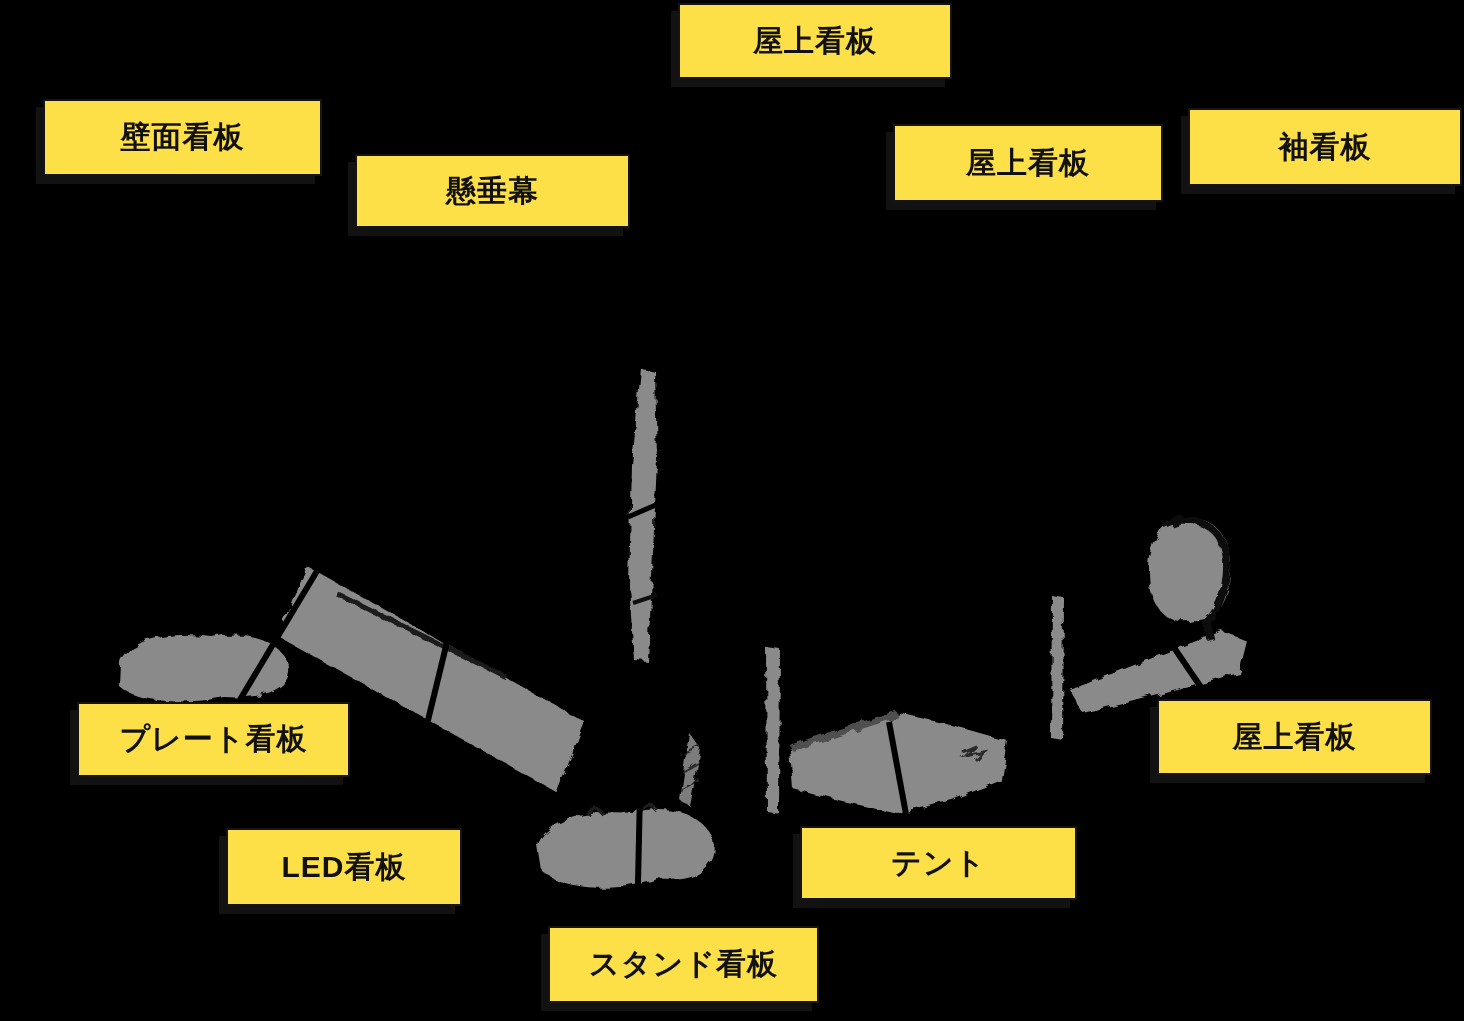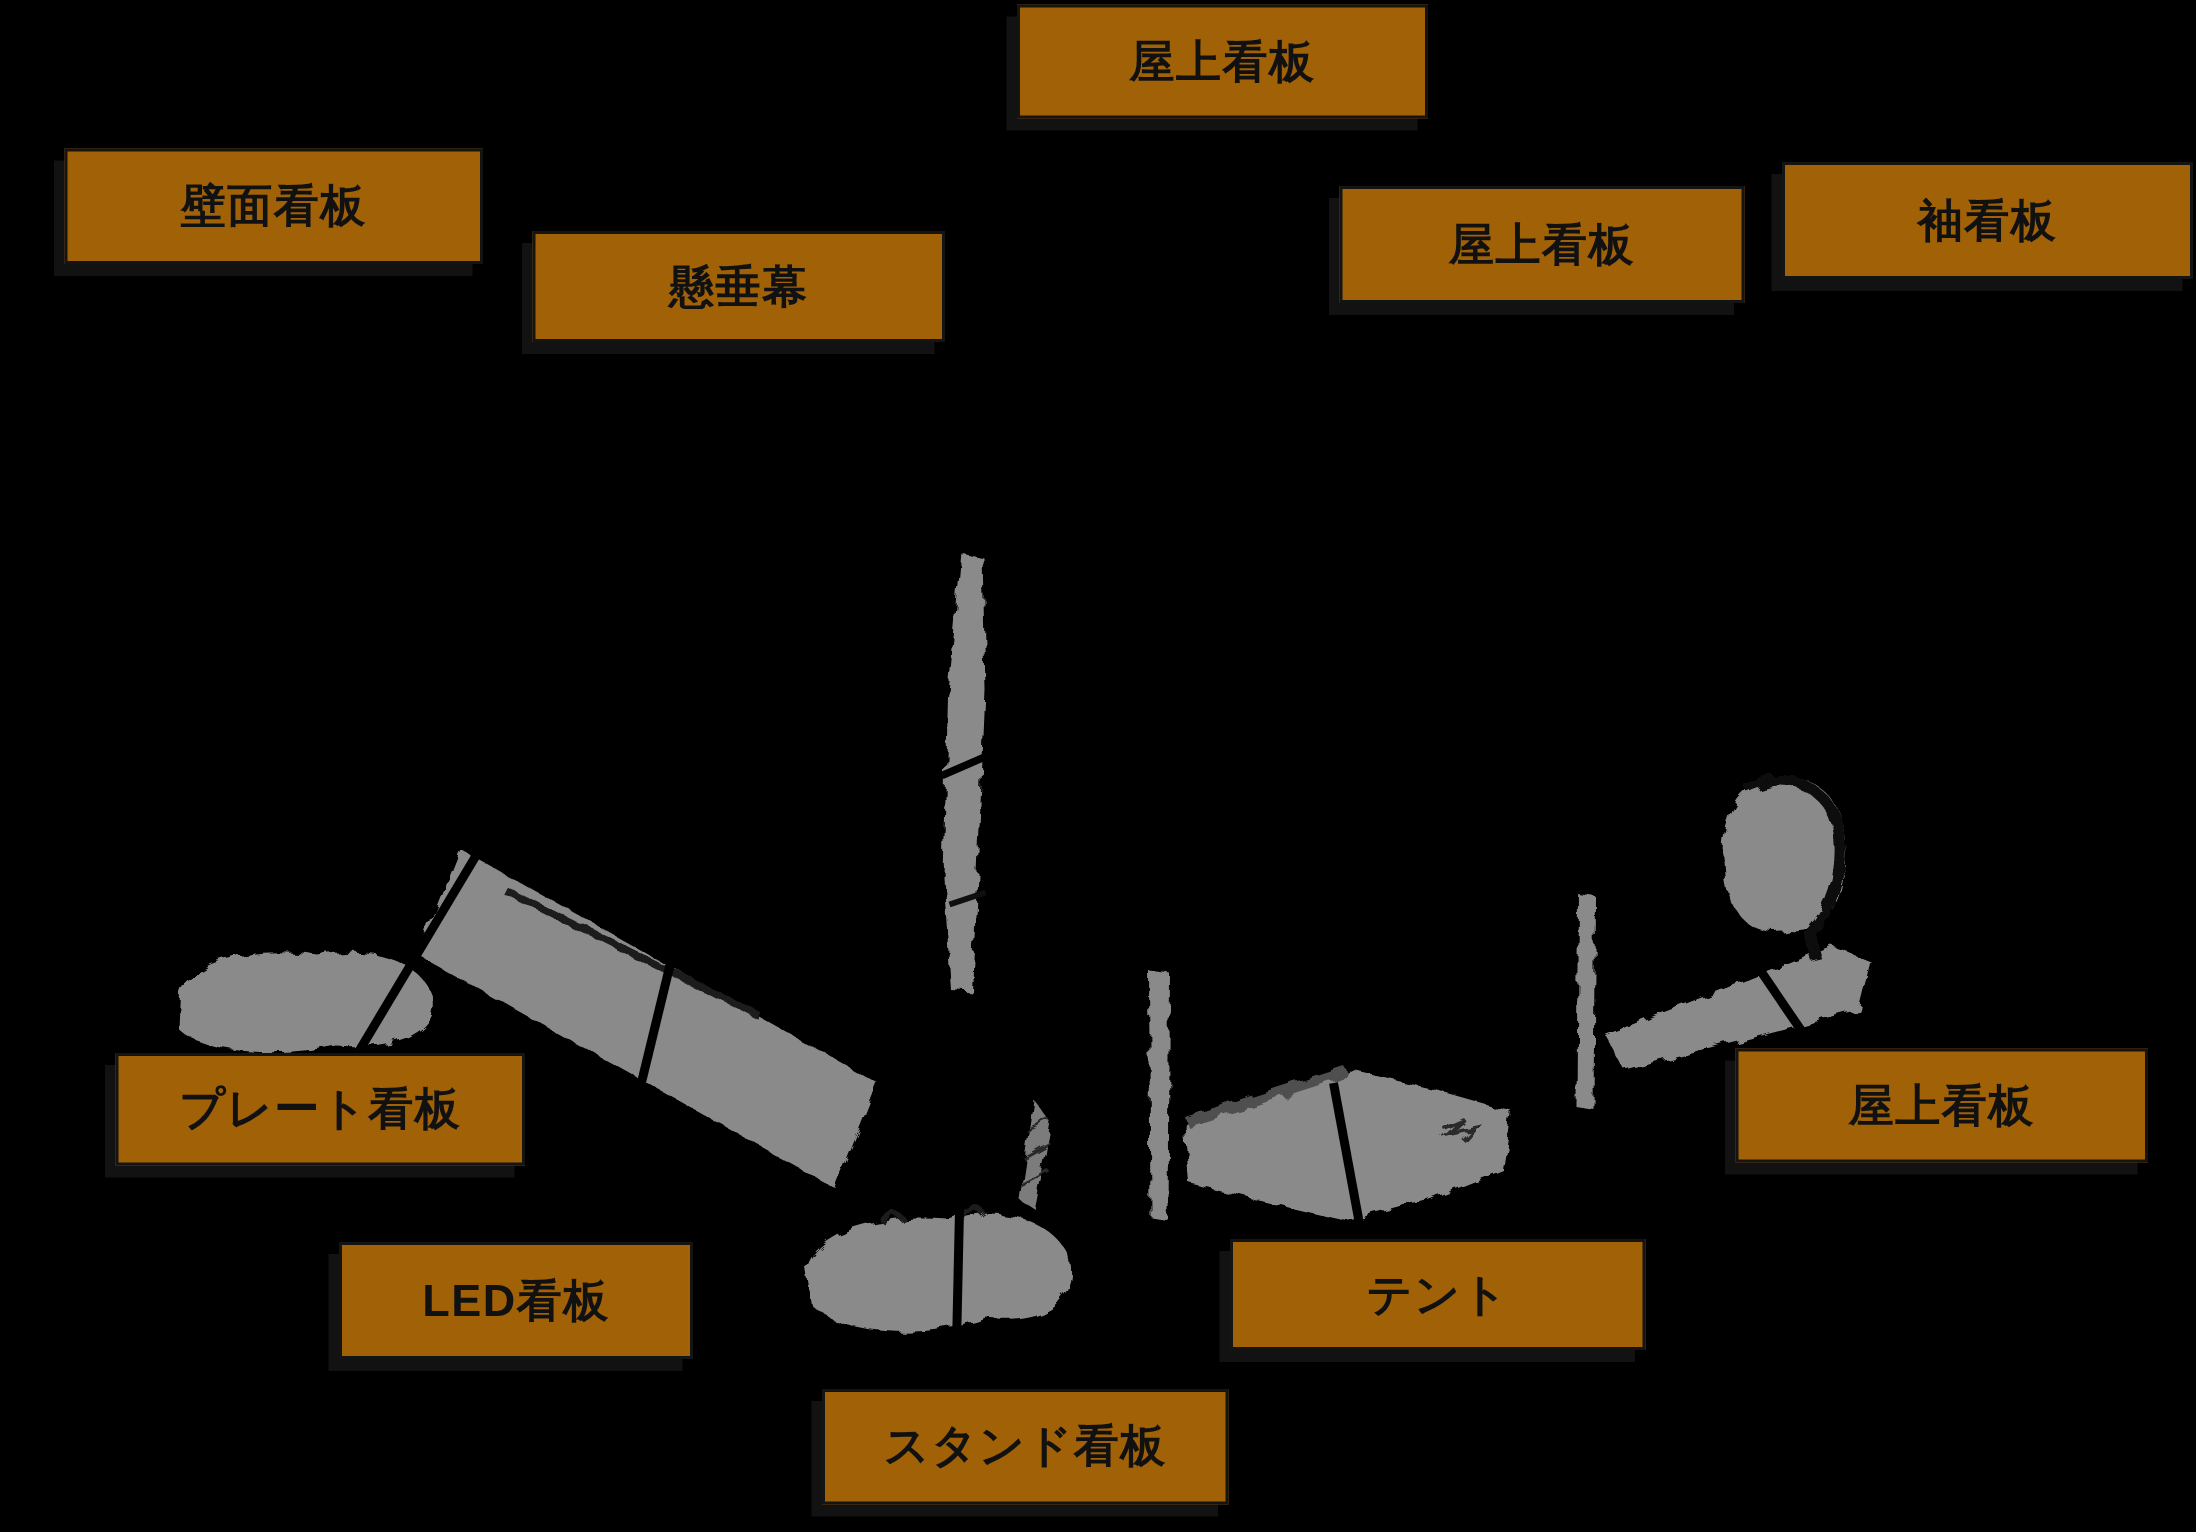--- a/index.html
+++ b/index.html
@@ -7,41 +7,41 @@
     position:relative;
     width:1464px;height:1021px;
     background:#000;
     overflow:hidden;
     font-family:"Liberation Sans","DejaVu Sans",sans-serif;
   }
   #sketch-layer{position:absolute;left:0;top:0;}
   .label-box{
     position:absolute;
     box-sizing:border-box;
-    background:#a16207;
+    background:#fde047;
     border:2px solid #141414;
     box-shadow:-7px 8px 0 0 #121212;
     display:flex;align-items:center;justify-content:center;
   }
   .label-box span{
     color:#111111;
     font-size:30px;
     font-weight:600;
     letter-spacing:1px;
     white-space:nowrap;
   }
   .lb-rooftop{left:678px;top:3px;width:274px;height:76px}
   .lb-freestanding{left:43px;top:99px;width:279px;height:77px}
   .lb-sleeve{left:1188px;top:108px;width:274px;height:78px}
   .lb-wall{left:893px;top:124px;width:270px;height:78px}
   .lb-hanging-banner{left:355px;top:154px;width:275px;height:74px}
   .lb-plate{left:77px;top:702px;width:273px;height:75px}
   .lb-company-name{left:1157px;top:699px;width:275px;height:76px}
   .lb-led{left:226px;top:828px;width:236px;height:78px}
-  .lb-tent{left:820px;top:826px;width:277px;height:74px}
+  .lb-tent{left:800px;top:826px;width:277px;height:74px}
   .lb-stand{left:548px;top:926px;width:271px;height:77px}
 </style>
 </head>
 <body>
 
 <div id="canvas">
 
   <svg id="sketch-layer" width="1464" height="1021" viewBox="0 0 1464 1021">
     <defs>
       <filter id="rough" x="-10%" y="-10%" width="120%" height="120%">

